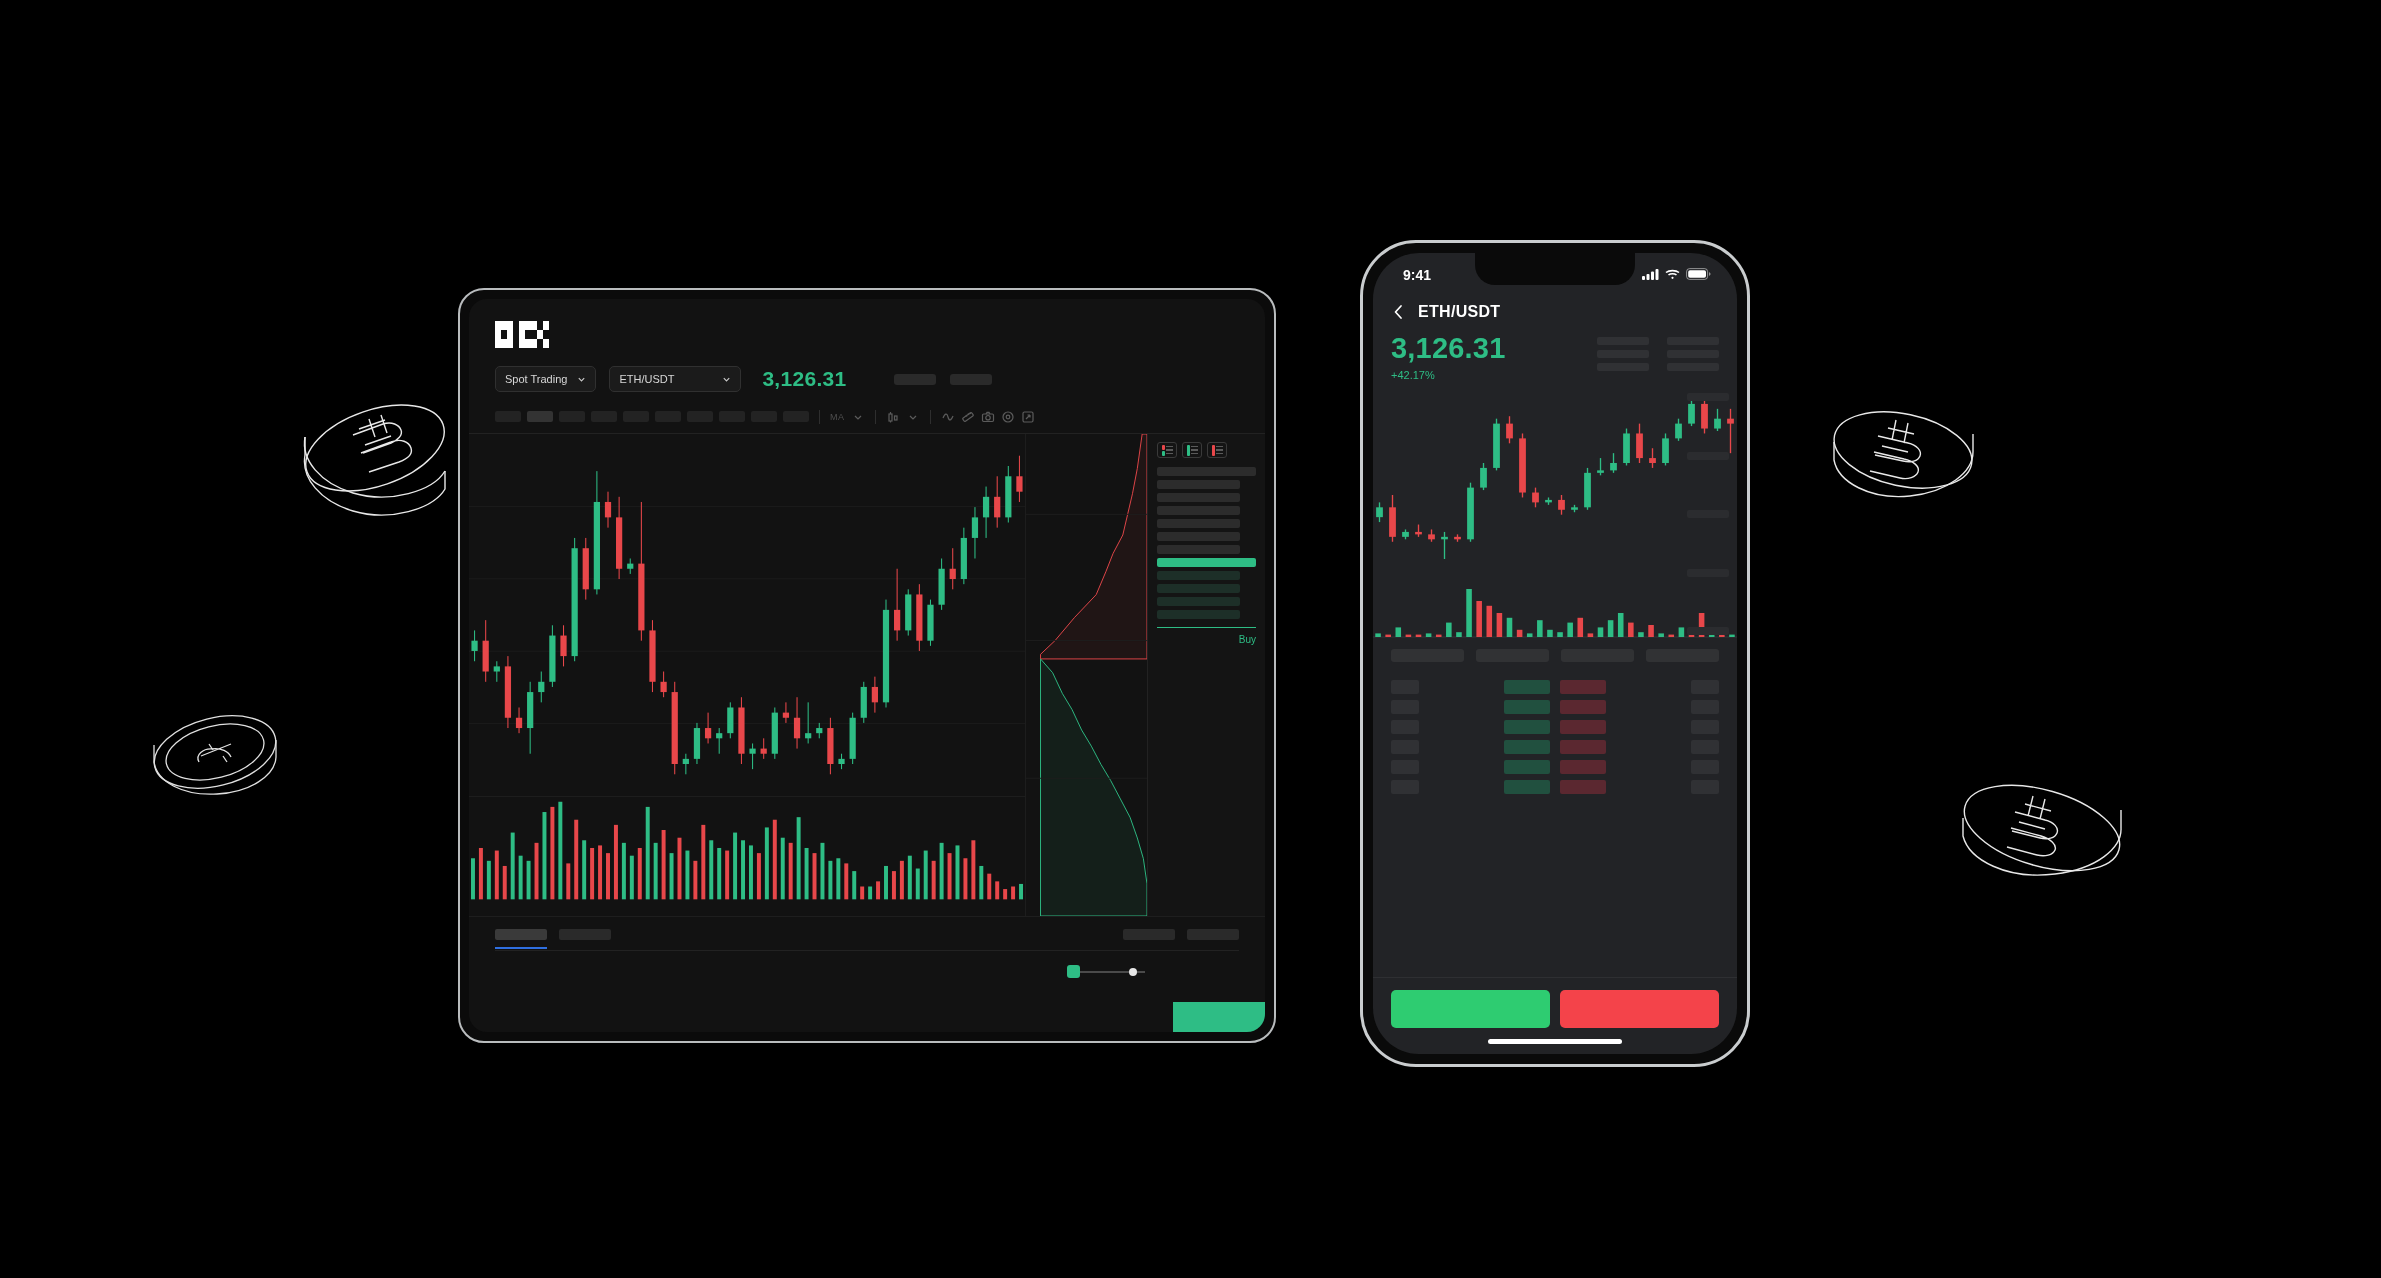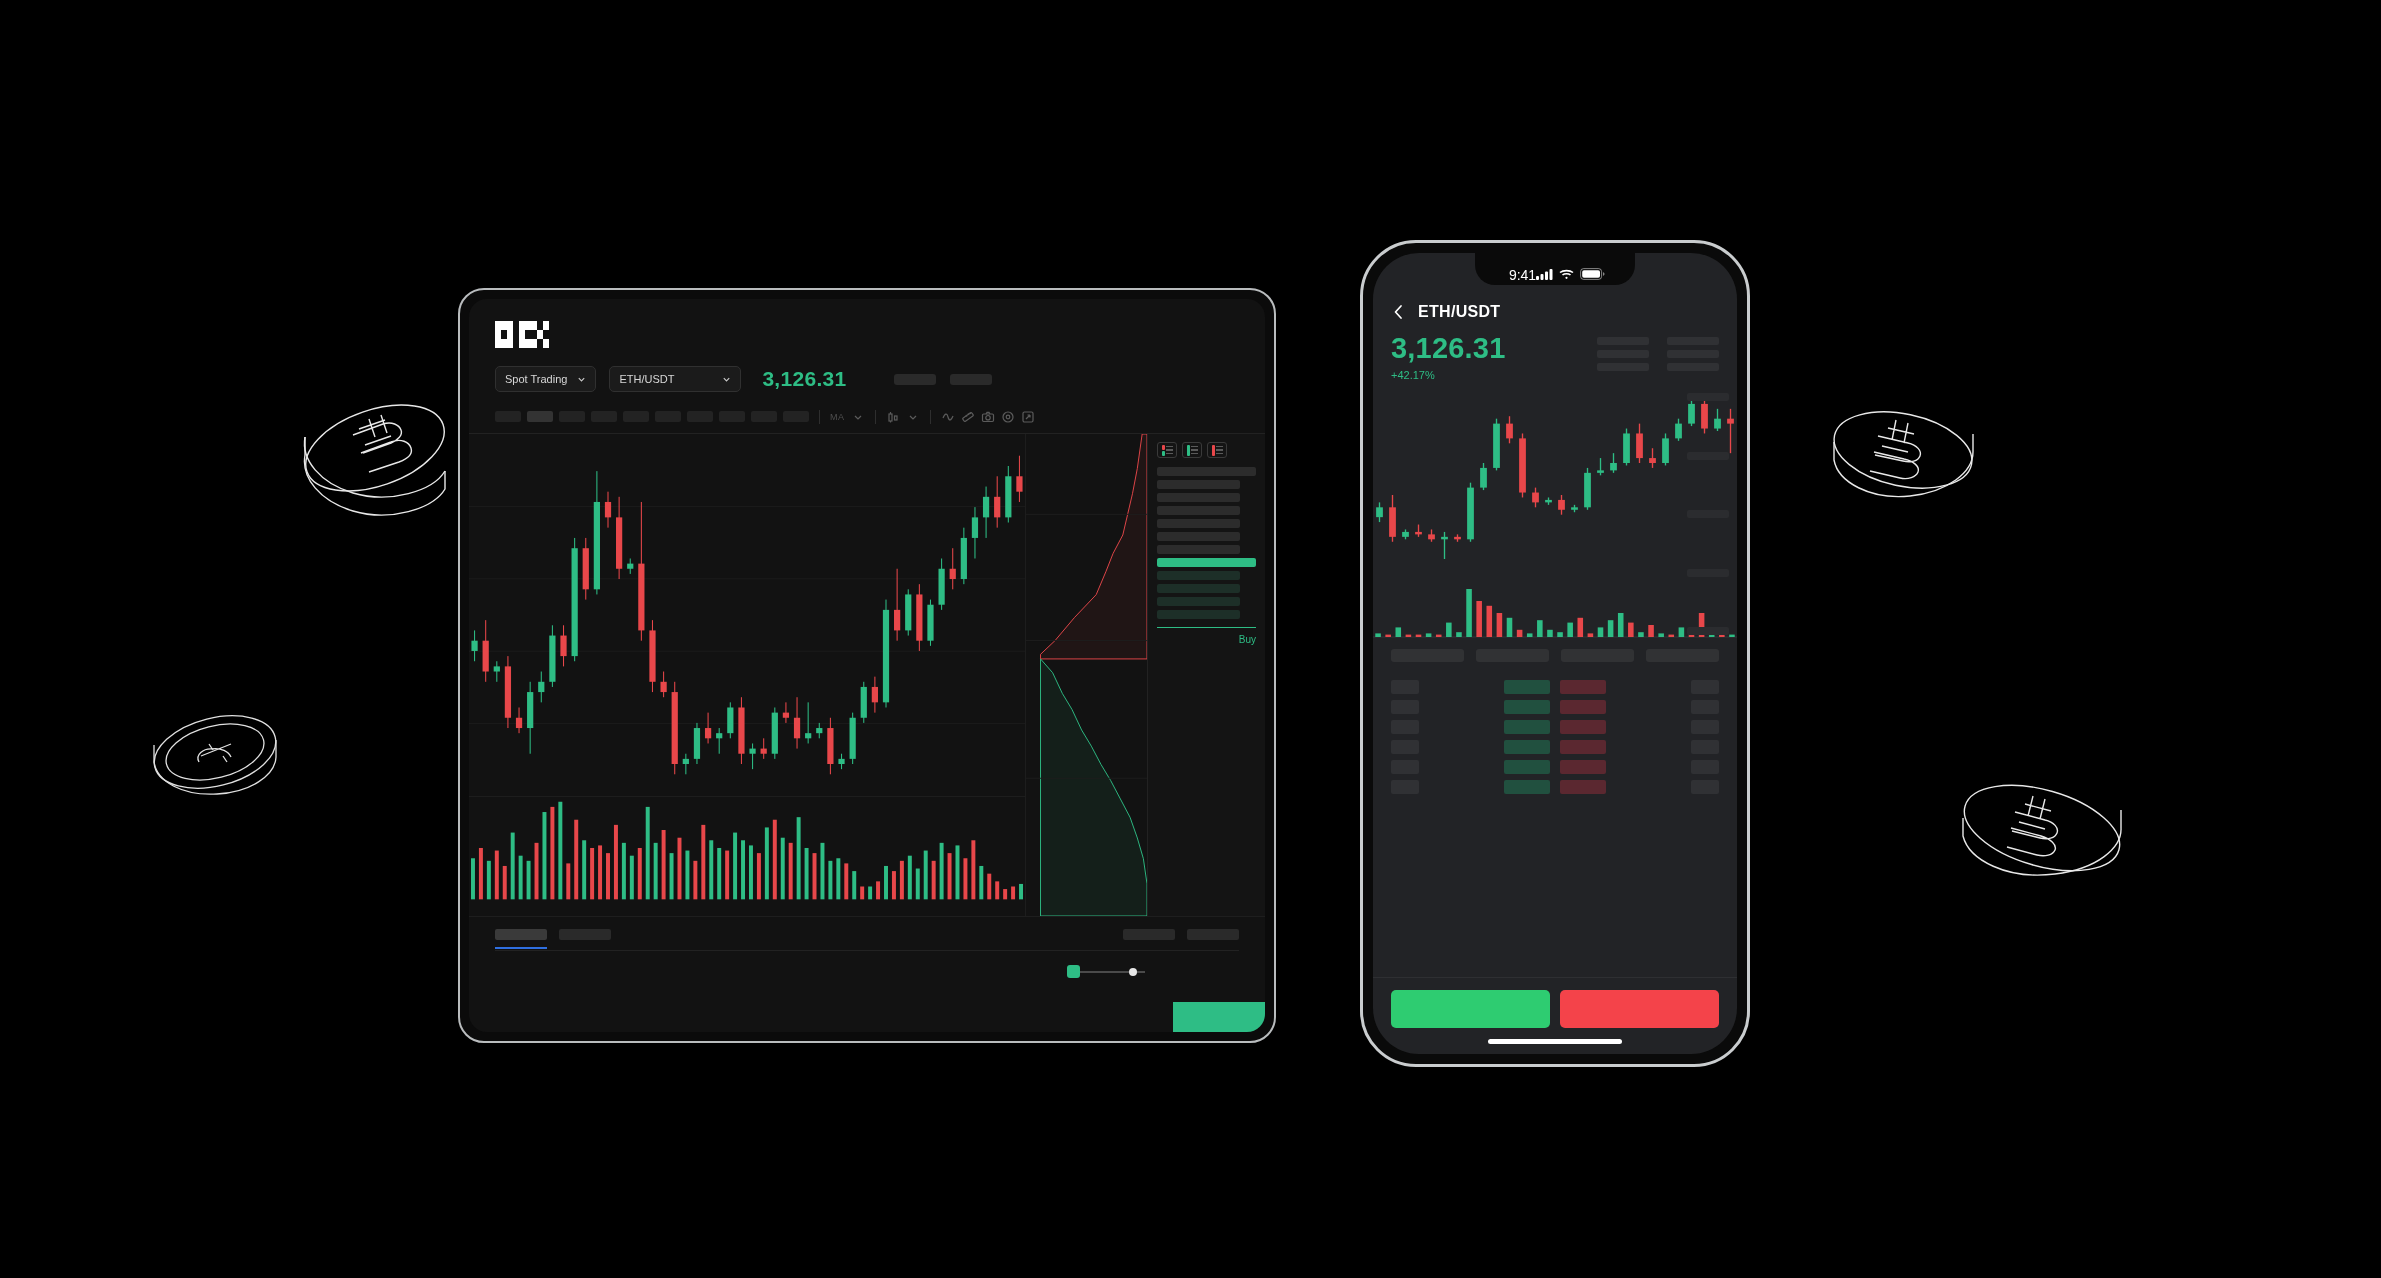--- a/index.html
+++ b/index.html
@@ -116,22 +116,22 @@
     overflow: hidden;
   }
   .phone-screen {
     width: 100%; height: 100%; background: #222326; border-radius: 46px;
     overflow: hidden; position: relative; display: flex; flex-direction: column;
   }
   .notch {
     position: absolute; left: 50%; transform: translateX(-50%); top: 0;
     width: 160px; height: 32px; background: #0a0a0a; border-radius: 0 0 20px 20px; z-index: 5;
   }
-  .statusbar { height: 44px; display: flex; align-items: center; justify-content: center;
-    padding: 0 26px 0 30px; color: #fff; font-size: 14px; font-weight: normal; position: relative; z-index: 6;}
+  .statusbar { height: 44px; display: flex; align-items: center; justify-content: space-between;
+    padding: 0 26px 0 30px; color: #fff; font-size: 14px; font-weight: bold; position: relative; z-index: 6;}
   .sb-right { display: flex; align-items: center; gap: 6px; }
   .p-navbar { display: flex; align-items: center; gap: 13px; padding: 6px 18px 2px 18px; }
   .p-back { width: 14px; height: 18px; }
   .p-title { color: #ffffff; font-size: 16px; font-weight: bold; letter-spacing: .3px; }
   .p-pricerow { display: flex; align-items: flex-start; padding: 10px 18px 0 18px; }
   .p-pricebox { flex: 1; }
   .p-price { color: #2ebd85; font-size: 29px; font-weight: bold; letter-spacing: .2px; line-height: 1.05;}
   .p-change { color: #2ebd85; font-size: 11px; margin-top: 6px; }
   .p-statgrid { display: flex; gap: 18px; padding-top: 4px; }
   .p-statcol { display: flex; flex-direction: column; gap: 5px; }

